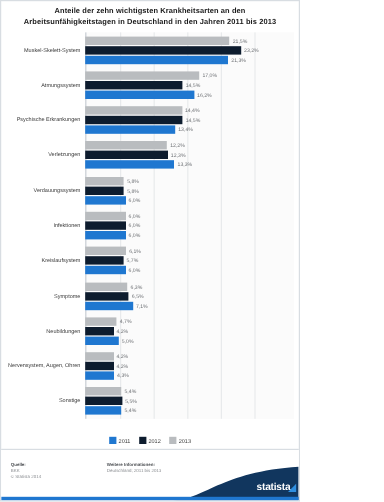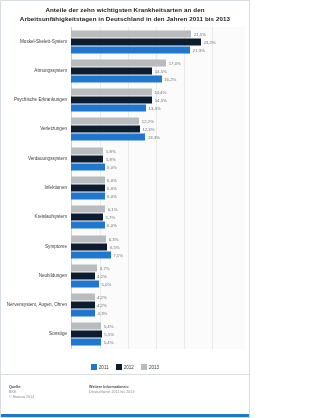--- a/index.html
+++ b/index.html
@@ -369,16 +369,26 @@
   <div id="footer">
     <div class="fcol" id="fsrc">
       <span class="fhead">Quelle:</span>
       <span>BKK</span><br>
       <span>© Statista 2014</span>
     </div>
     <div class="fcol" id="finfo">
       <span class="fhead">Weitere Informationen:</span>
       <span>Deutschland; 2011 bis 2013</span>
     </div>
+    <div id="logo">
+      <svg width="105" height="30" viewBox="0 0 105 30">
+        <path d="M0,30 C25,30 40,6 105,2 L105,30 Z" fill="#11365e"></path>
+        <path d="M0,30 C28,30 44,10 105,6 L105,30 Z" fill="#1f77d0" opacity="0"></path>
+      </svg>
+      <span id="logoText">statista</span>
+      <svg id="logoMark" viewBox="0 0 10 10">
+        <polygon points="0,10 10,10 10,0" fill="#2f8fe0"></polygon>
+      </svg>
+    </div>
     <div id="bottomBar"></div>
   </div>
 
 </div>
 
 </body></html>

